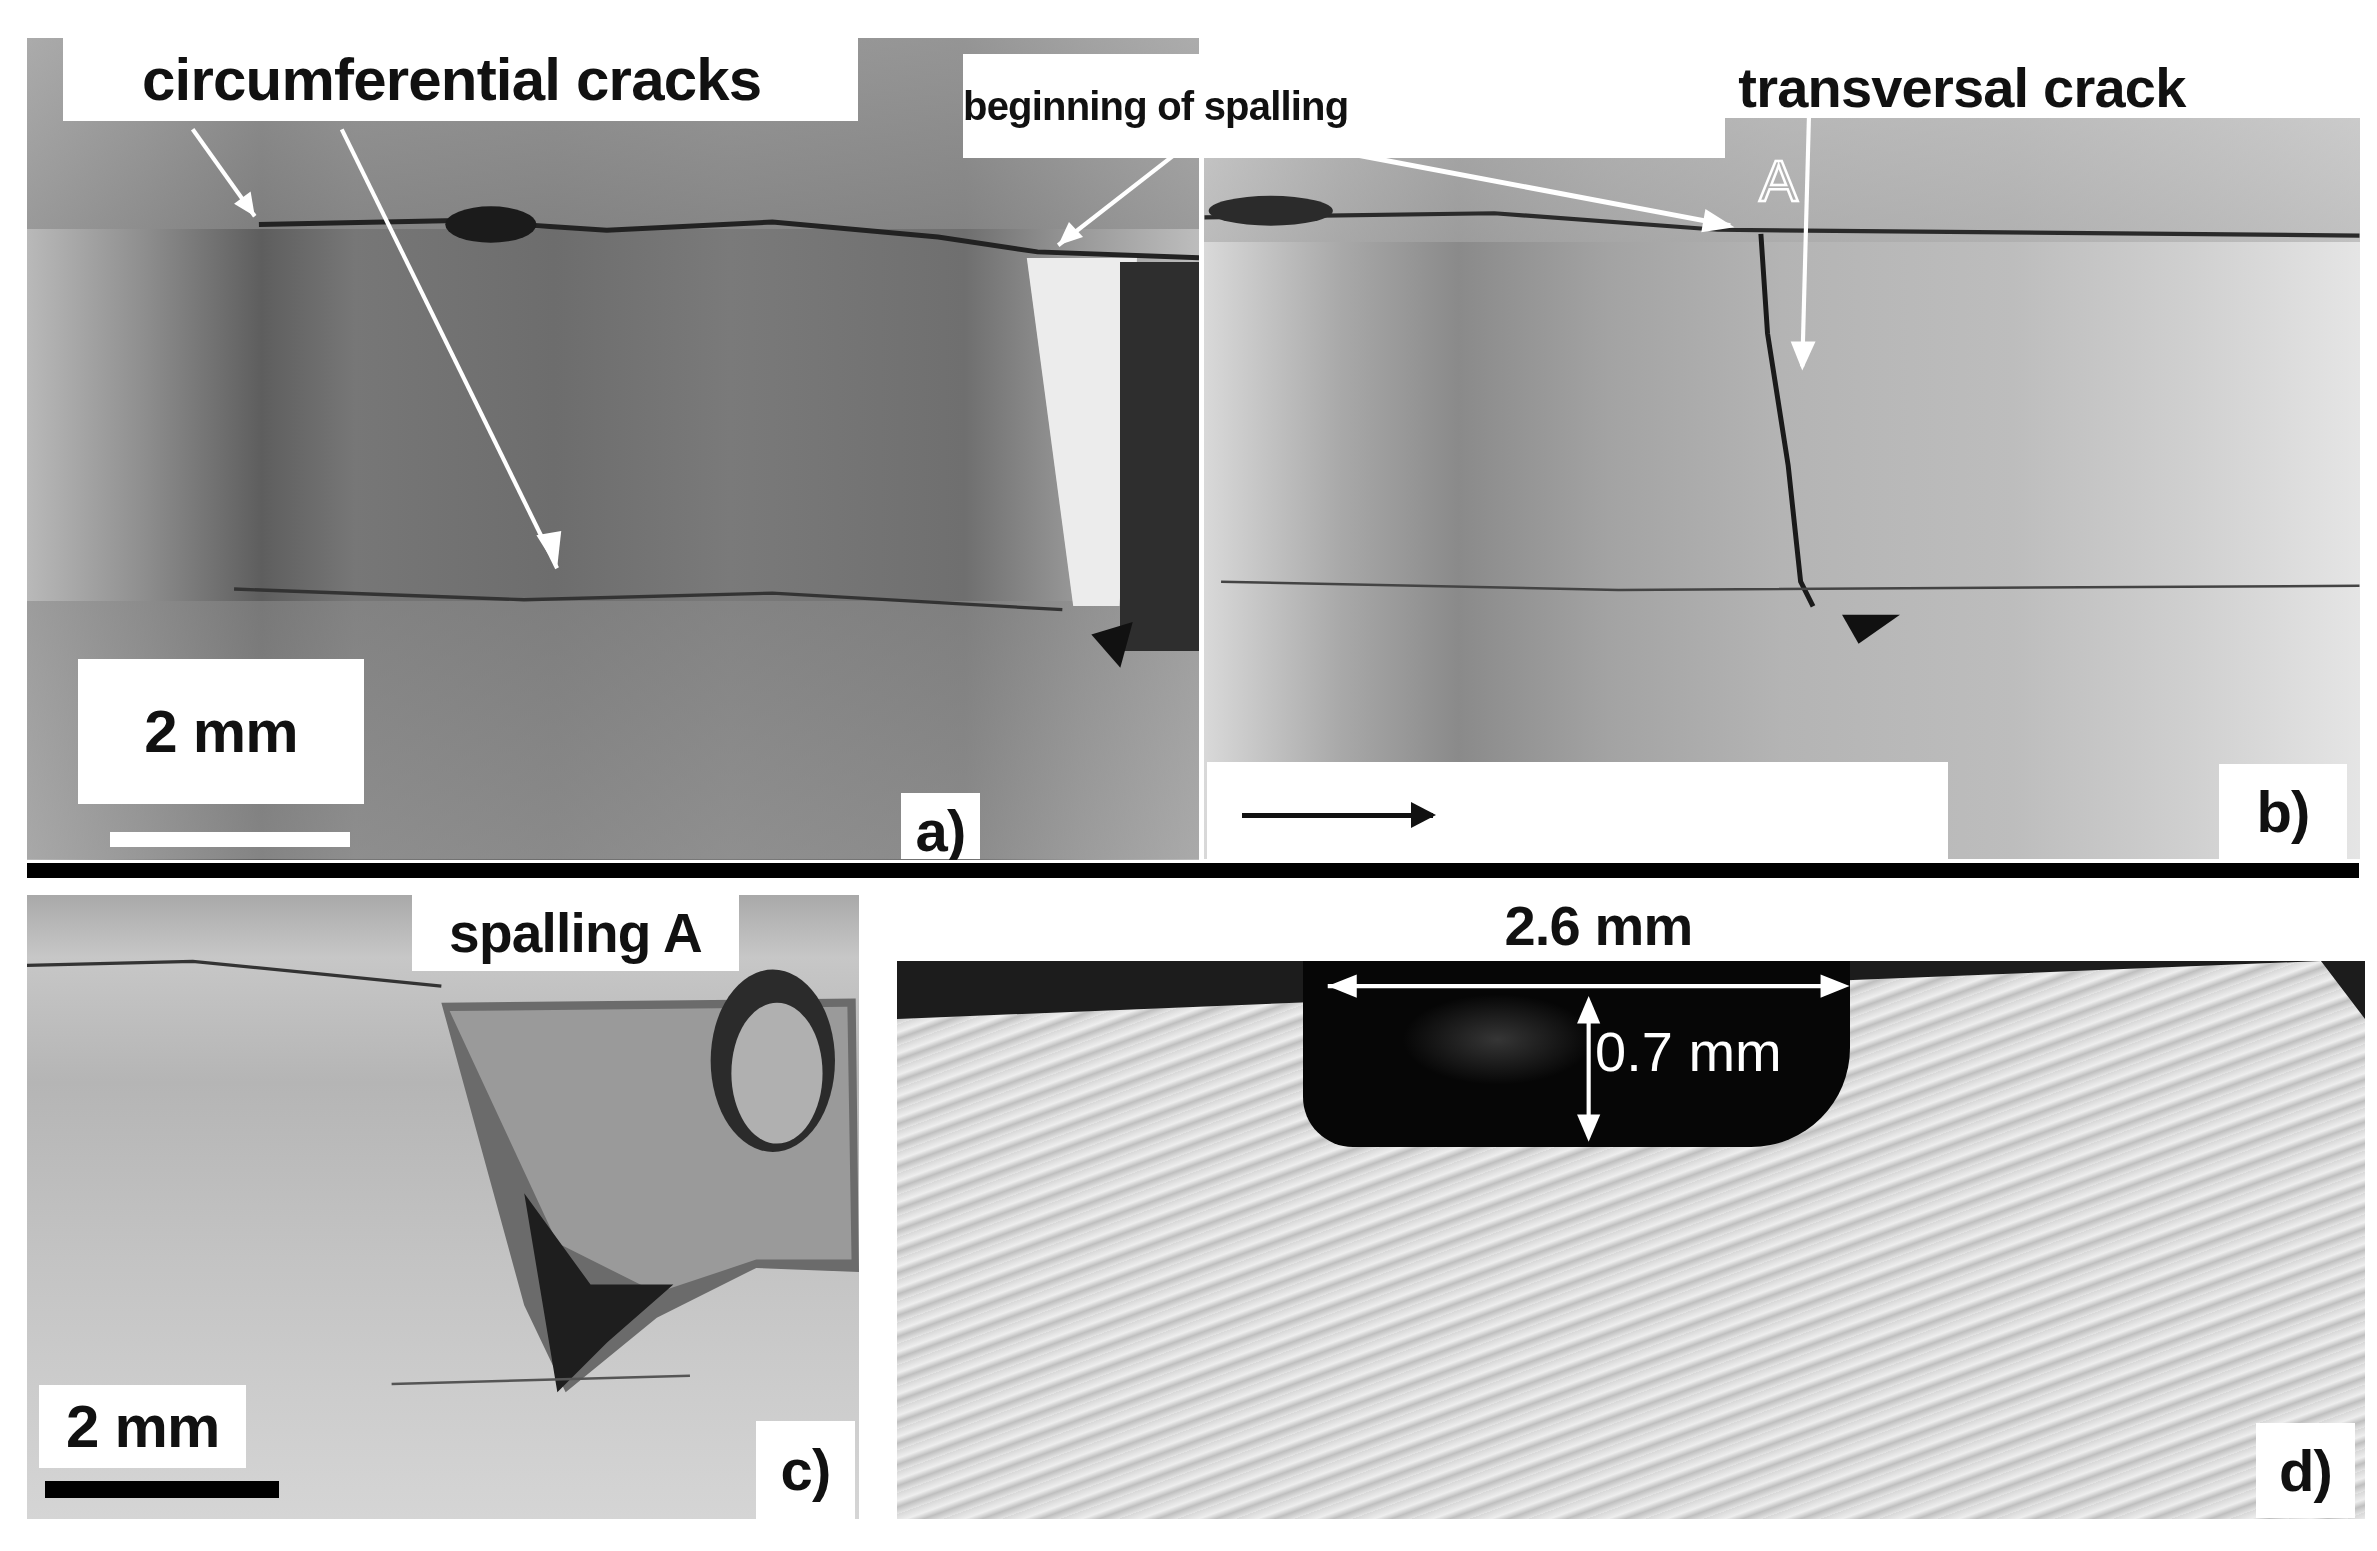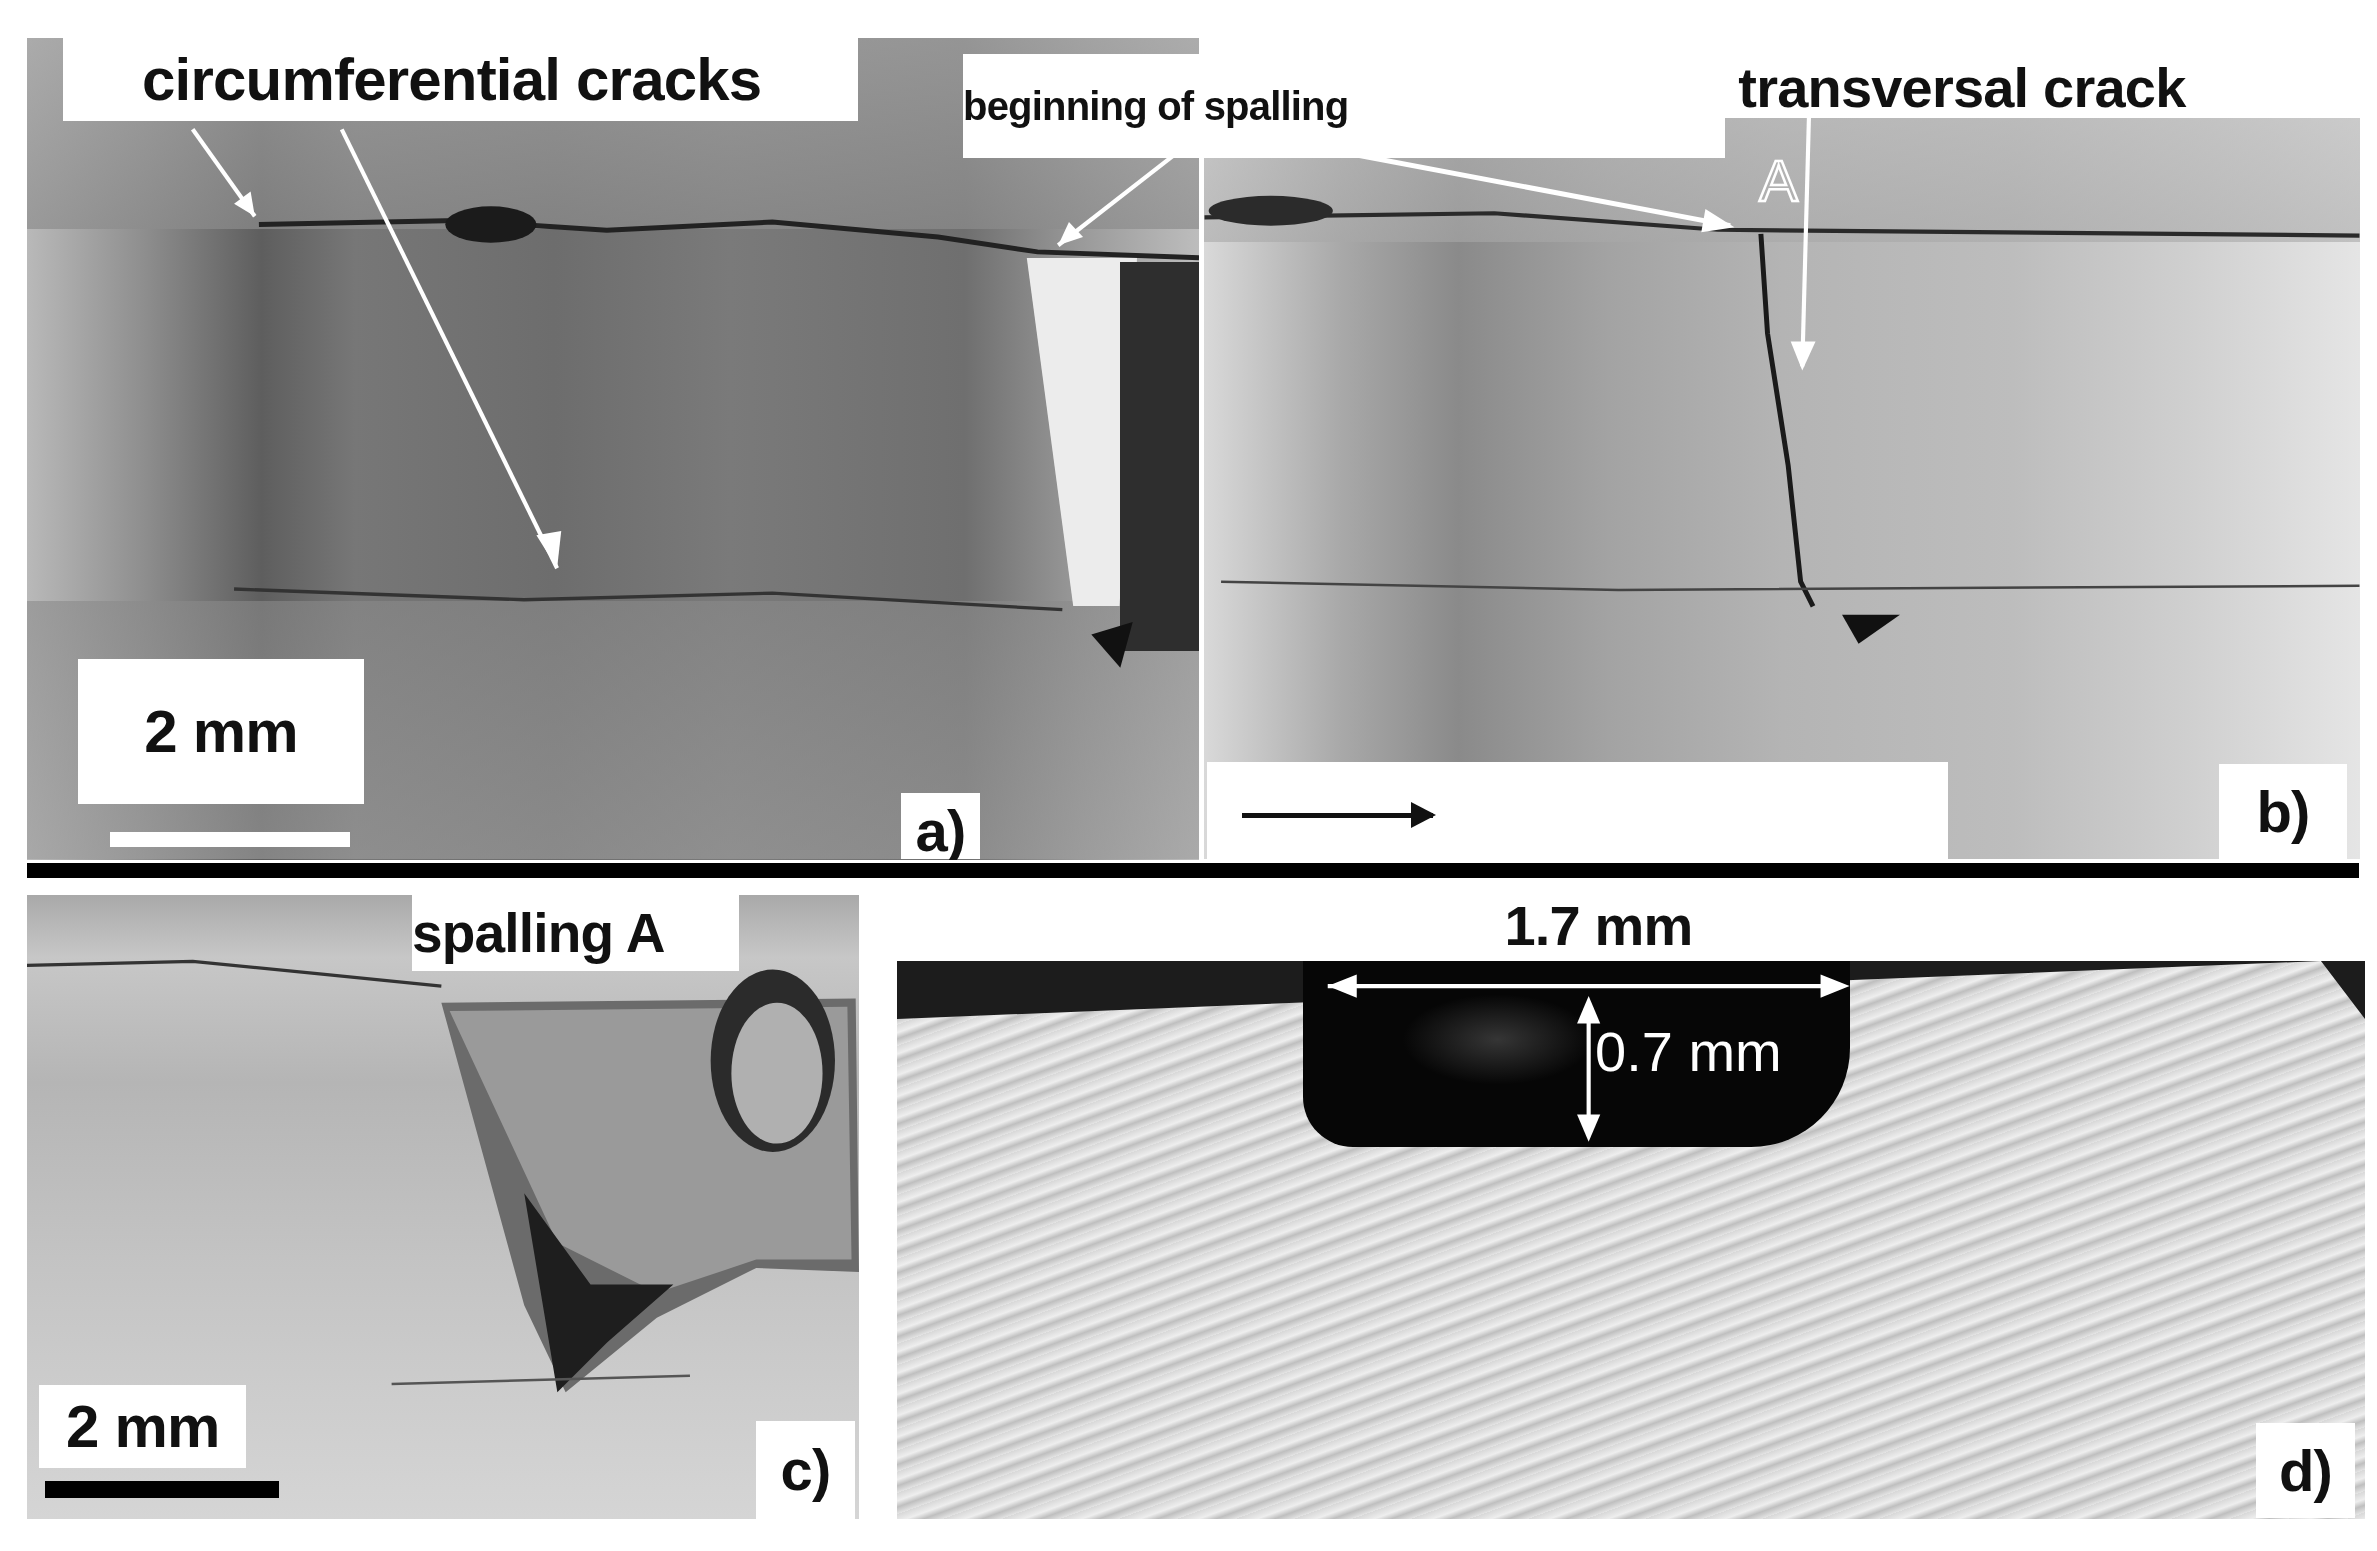--- a/index.html
+++ b/index.html
@@ -74,27 +74,27 @@
      linear-gradient(180deg,#a9a9a9 0%,#c7c7c7 10%,#b5b5b5 30%,#c4c4c4 60%,#d5d5d5 100%);">
   <svg width="832" height="624" viewBox="0 0 1004 753">
     <path d="M0 85 L200 80 L350 95 L500 110" stroke="#333" stroke-width="4" fill="none"></path>
     <path d="M500 130 L1000 125 L1004 455 L880 450 L760 510 L650 600 L600 495 Z" fill="#6b6b6b"></path>
     <path d="M510 140 L990 135 L995 440 L880 440 L760 480 L640 420 Z" fill="#9a9a9a"></path>
     <ellipse cx="900" cy="200" rx="75" ry="110" fill="#2b2b2b"></ellipse>
     <ellipse cx="905" cy="215" rx="55" ry="85" fill="#b0b0b0"></ellipse>
     <path d="M600 360 L680 470 L780 470 L700 540 L640 600 Z" fill="#1e1e1e"></path>
     <path d="M440 590 L800 580" stroke="#555" stroke-width="3" fill="none"></path>
   </svg>
-  <div class="lbl" style="left:385px;top:0;width:327px;height:76px;font-size:55px;line-height:76px;">spalling A</div>
+  <div class="lbl" style="left:385px;top:0;width:327px;height:76px;font-size:55px;line-height:76px;text-align:center;">spalling A</div>
   <div class="lbl" style="left:12.4px;top:490px;width:207px;height:83px;font-size:60px;line-height:83px;text-align:center;">2 mm</div>
   <div class="bar" style="left:18px;top:586px;width:234px;height:16.6px;background:#000;"></div>
   <div class="lbl" style="left:729px;top:526px;width:99px;height:98px;font-size:58px;line-height:98px;text-align:center;">c)</div>
 </div>
 
-<div class="lbl" style="left:1466px;top:891px;width:265px;height:70px;font-size:56px;line-height:70px;text-align:center;background:transparent;">1.7 mm</div>
+<div class="lbl" style="left:1466px;top:891px;width:265px;height:70px;font-size:56px;line-height:70px;text-align:center;background:transparent;">2.6 mm</div>
 
 <div class="panel" style="left:897px;top:961px;width:1462px;height:558px;background:
      repeating-linear-gradient(160deg,#d8d8d8 0px,#eeeeee 7.5px,#bfbfbf 13.3px,#e4e4e4 20px); padding-left: 6px;">
   <div style="position:absolute;left:0;top:0;width:100%;height:58px;background:#1c1c1c;clip-path:polygon(0 0,100% 0,100% 100%,97% 0%,0 100%);"></div>
   <div style="position:absolute;left:406px;top:0;width:547px;height:186px;background:#060606;border-radius:0 0 99px 50px;">
     <div style="position:absolute;left:99px;top:33px;width:191px;height:91px;background:radial-gradient(#555,transparent 70%);opacity:.6;"></div>
   </div>
   <svg width="1462" height="558" viewBox="0 0 1765 673">
     <line x1="520" y1="30" x2="1140" y2="30" stroke="#fff" stroke-width="5"></line>
     <polygon points="520,30 555,16 555,44" fill="#fff"></polygon>

